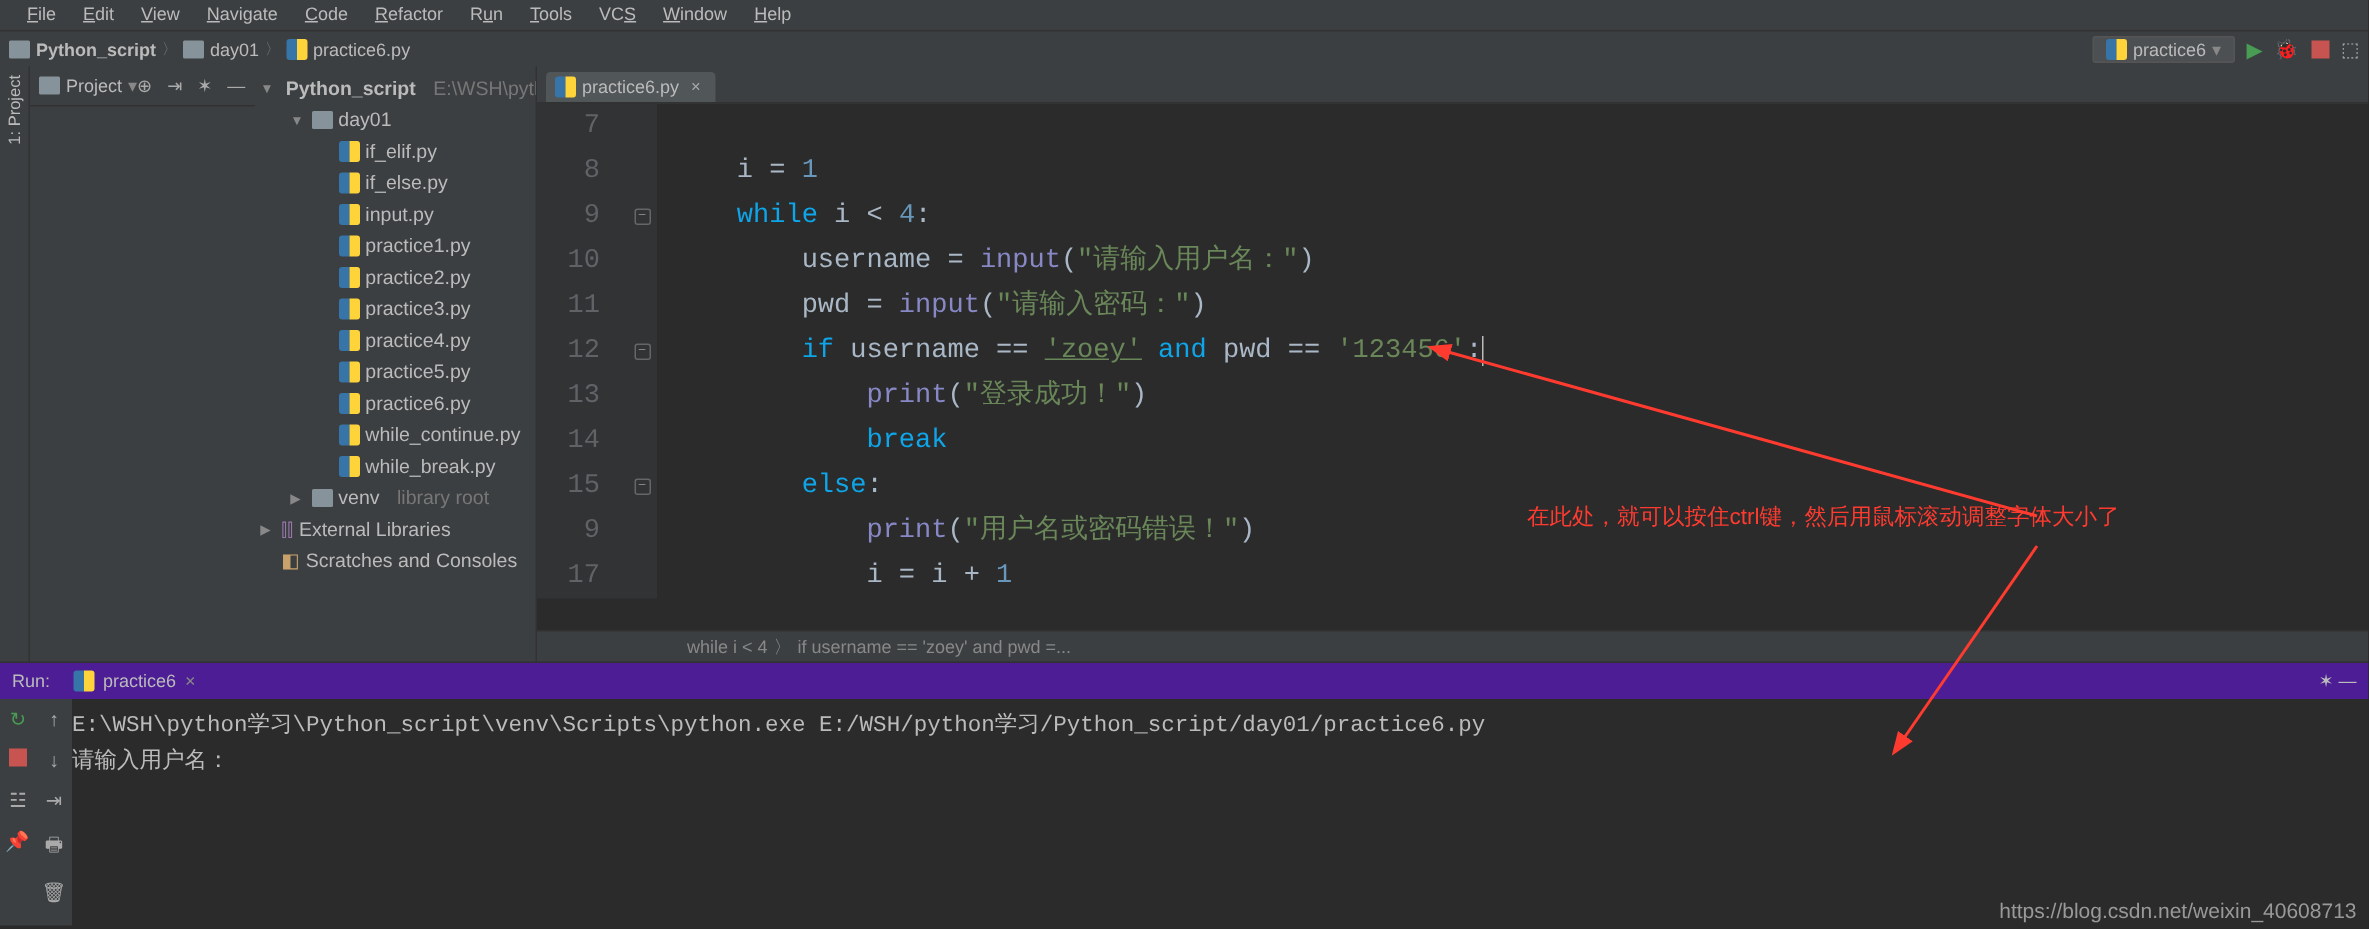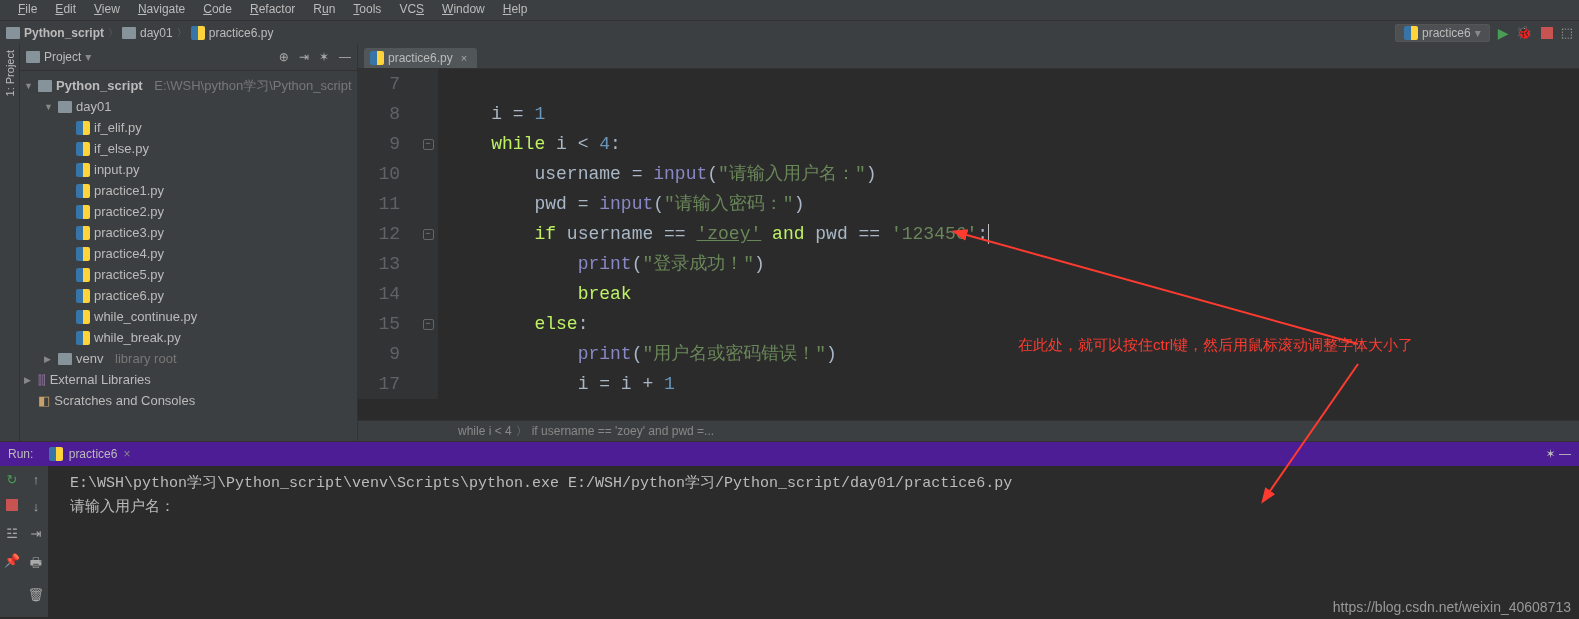--- a/index.html
+++ b/index.html
@@ -36,21 +36,21 @@
 .stop-sq { width:12px; height:12px; background:#c75450; display:inline-block; }
 
 .main { display:flex; height: 397px; }
 .sidebar-left {
   width: 20px; background:#3c3f41; border-right:1px solid #323232;
   display:flex; flex-direction:column; align-items:center; padding-top:6px; gap:10px;
 }
 .side-text { writing-mode: vertical-rl; transform: rotate(180deg); font-size:11px; color:#bbb; }
 .project-panel {
   width: 338px; background:#3c3f41; border-right:1px solid #323232;
-  display:flex; flex-direction:column;
+  display:flex; 
 }
 .project-header {
   height: 27px; display:flex; align-items:center; justify-content:space-between;
   padding: 0 6px; border-bottom:1px solid #323232;
 }
 .project-header .title { display:flex; align-items:center; gap:4px; font-size:12px; }
 .project-header .tools { display:flex; gap:10px; color:#aaa; font-size:12px; }
 .tree { flex:1; overflow:auto; padding:4px 0; color:#bbb; font-size:13px; }
 .tree-row { display:flex; align-items:center; height:21px; padding-left:8px; gap:4px; white-space:nowrap; }
 .tree-row .arrow { width:10px; color:#888; font-size:9px; display:inline-block; }
@@ -62,39 +62,39 @@
 .tab { background:#515658; padding:3px 10px 3px 6px; display:flex; align-items:center; gap:4px; font-size:12px; border-radius:3px 3px 0 0; }
 .tab .close { color:#aaa; font-size:11px; margin-left:4px; }
 .code-area { flex:1; display:flex; font-family: Consolas,"Courier New",monospace; font-size:18px; line-height:30px; position:relative; }
 .gutter { width:60px; text-align:right; color:#606366; padding:0 18px 0 0; background:#313335; user-select:none; }
 .gutter div { height:30px; }
 .fold-col { width:20px; background:#313335; }
 .fold-col div { height:30px; display:flex; align-items:center; justify-content:center; }
 .fold-mark { width:11px; height:11px; border:1px solid #666; border-radius:2px; font-size:9px; line-height:9px; text-align:center; color:#888; }
 .code { flex:1; padding-left:10px; color:#a9b7c6; position:relative; }
 .code .line { height:30px; white-space:pre; }
-.kw { color:#bef264; }
+.kw { color:#0ea5e9; }
 .bi { color:#8888c6; }
 .str { color:#6a8759; }
 .num { color:#6897bb; }
 .op { color:#a9b7c6; }
 .cursor { border-left:1px solid #bbb; }
 .crumb-trail { height:22px; background:#3c3f41; border-top:1px solid #323232; display:flex; align-items:center; padding-left:100px; font-size:12px; color:#888; gap:4px;margin-top:21px; }
 
 .annot { position:absolute; color:#ff3b30; font-size:15px; line-height:22px; max-width:550px; font-weight:500; }
 .arrow-svg { position:absolute; pointer-events:none; }
 
 .run-panel { height:176px; background:#2b2b2b; border-top:1px solid #323232; display:flex; flex-direction:column; }
 .run-header { height:24px; background:#4c1d95; display:flex; align-items:center; justify-content:space-between; padding:0 8px; font-size:12px; }
 .run-header .left { display:flex; align-items:center; gap:6px; }
 .run-body { flex:1; display:flex; }
 .run-tools-left { width:24px; background:#3c3f41; display:flex; flex-direction:column; align-items:center; padding-top:6px; gap:12px; color:#aaa; }
 .run-tools-left .ico { font-size:13px; }
 .run-tools-right { width:24px; background:#3c3f41; display:flex; flex-direction:column; align-items:center; padding-top:6px; gap:12px; color:#aaa; }
-.console { flex:1; padding:6px 22px; font-family: Consolas,"Courier New",monospace; font-size:15px; line-height:24px; color:#bbb; }
+.console { flex:1; padding:6px 0; font-family: Consolas,"Courier New",monospace; font-size:15px; line-height:24px; color:#bbb; }
 .watermark { position:absolute; right:8px; bottom:4px; color:#999; font-size:14px; }
 </style>
 </head>
 <body>
 
 <div class="menubar">
   <span><u>F</u>ile</span>
   <span><u>E</u>dit</span>
   <span><u>V</u>iew</span>
   <span><u>N</u>avigate</span>

